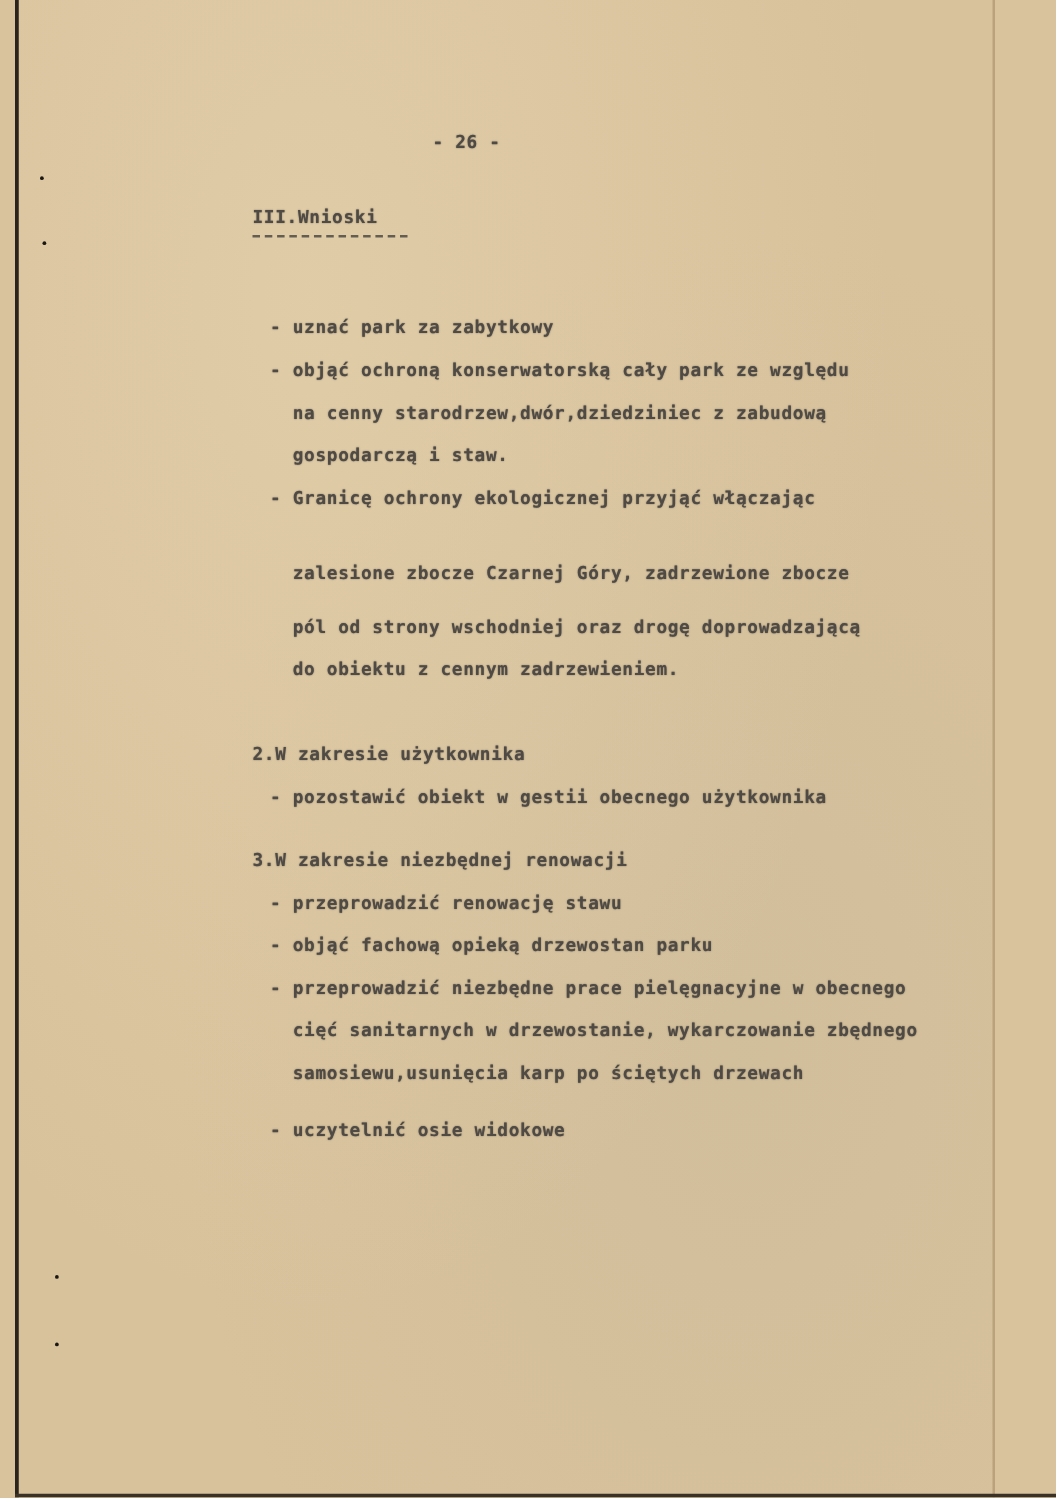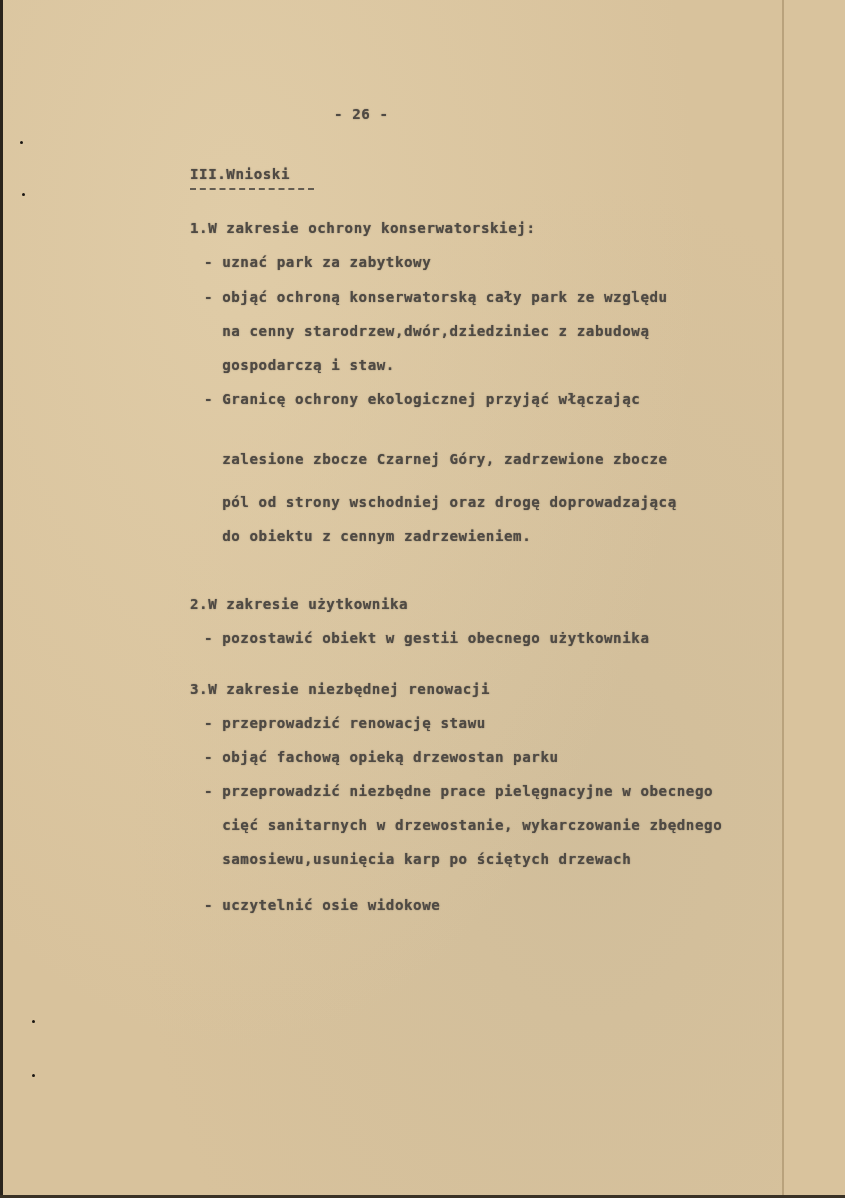--- a/index.html
+++ b/index.html
@@ -3,21 +3,21 @@
   <meta charset="utf-8">
   <style>
     html, body { margin: 0; padding: 0; }
     body {
       width: 845px; height: 1198px; overflow: hidden;
       background: #d9c39d;
       position: relative;
       font-family: "DejaVu Sans Mono", "Liberation Mono", monospace;
     }
     .page {
-      position: absolute; left: 0; top: 0; width: 784px; height: 1198px;
+      position: absolute; left: 12px; top: 0; width: 784px; height: 1198px;
       background:
         radial-gradient(ellipse at 30% 20%, rgba(230,212,176,0.55), rgba(0,0,0,0) 60%),
         radial-gradient(ellipse at 75% 70%, rgba(196,182,152,0.35), rgba(0,0,0,0) 55%),
         #d8c29c;
     }
     .edge-left { position: absolute; left: 0; top: 0; width: 3px; height: 1198px; background: #2a241c; }
     .edge-bottom { position: absolute; left: 0; bottom: 0; width: 845px; height: 3px; background: #3a3226; }
     .edge-right { position: absolute; right: 0; top: 0; width: 2px; height: 1198px; background: #b9a27c; }
     .dot { position: absolute; width: 3px; height: 3px; border-radius: 50%; background: #1a1612; }
     .line {
@@ -43,21 +43,20 @@
 
   <div class="dot" style="left:20px;top:141px;"></div>
   <div class="dot" style="left:22px;top:193px;"></div>
   <div class="dot" style="left:32px;top:1020px;"></div>
   <div class="dot" style="left:32px;top:1074px;"></div>
 
   <div class="line pagenum">- 26 -</div>
   <div class="line heading">III.Wnioski</div>
   <div class="heading-rule"></div>
 
-  <div class="line" style="left:190px;top:220px;">1.W zakresie ochrony konserwatorskiej:</div>
   <div class="line" style="left:204px;top:254px;">- uznać park za zabytkowy</div>
   <div class="line" style="left:204px;top:289px;">- objąć ochroną konserwatorską cały park ze względu</div>
   <div class="line" style="left:204px;top:323px;text-align:right;">  na cenny starodrzew,dwór,dziedziniec z zabudową</div>
   <div class="line" style="left:204px;top:357px;">  gospodarczą i staw.</div>
   <div class="line" style="left:204px;top:391px;">- Granicę ochrony ekologicznej przyjąć włączając</div>
   <div class="line" style="left:204px;top:425px;margin-top:26px;">  zalesione zbocze Czarnej Góry, zadrzewione zbocze</div>
   <div class="line" style="left:204px;top:494px;">  pól od strony wschodniej oraz drogę doprowadzającą</div>
   <div class="line" style="left:204px;top:528px;">  do obiektu z cennym zadrzewieniem.</div>
 
   <div class="line" style="left:190px;top:596px;text-align:center;">2.W zakresie użytkownika</div>

